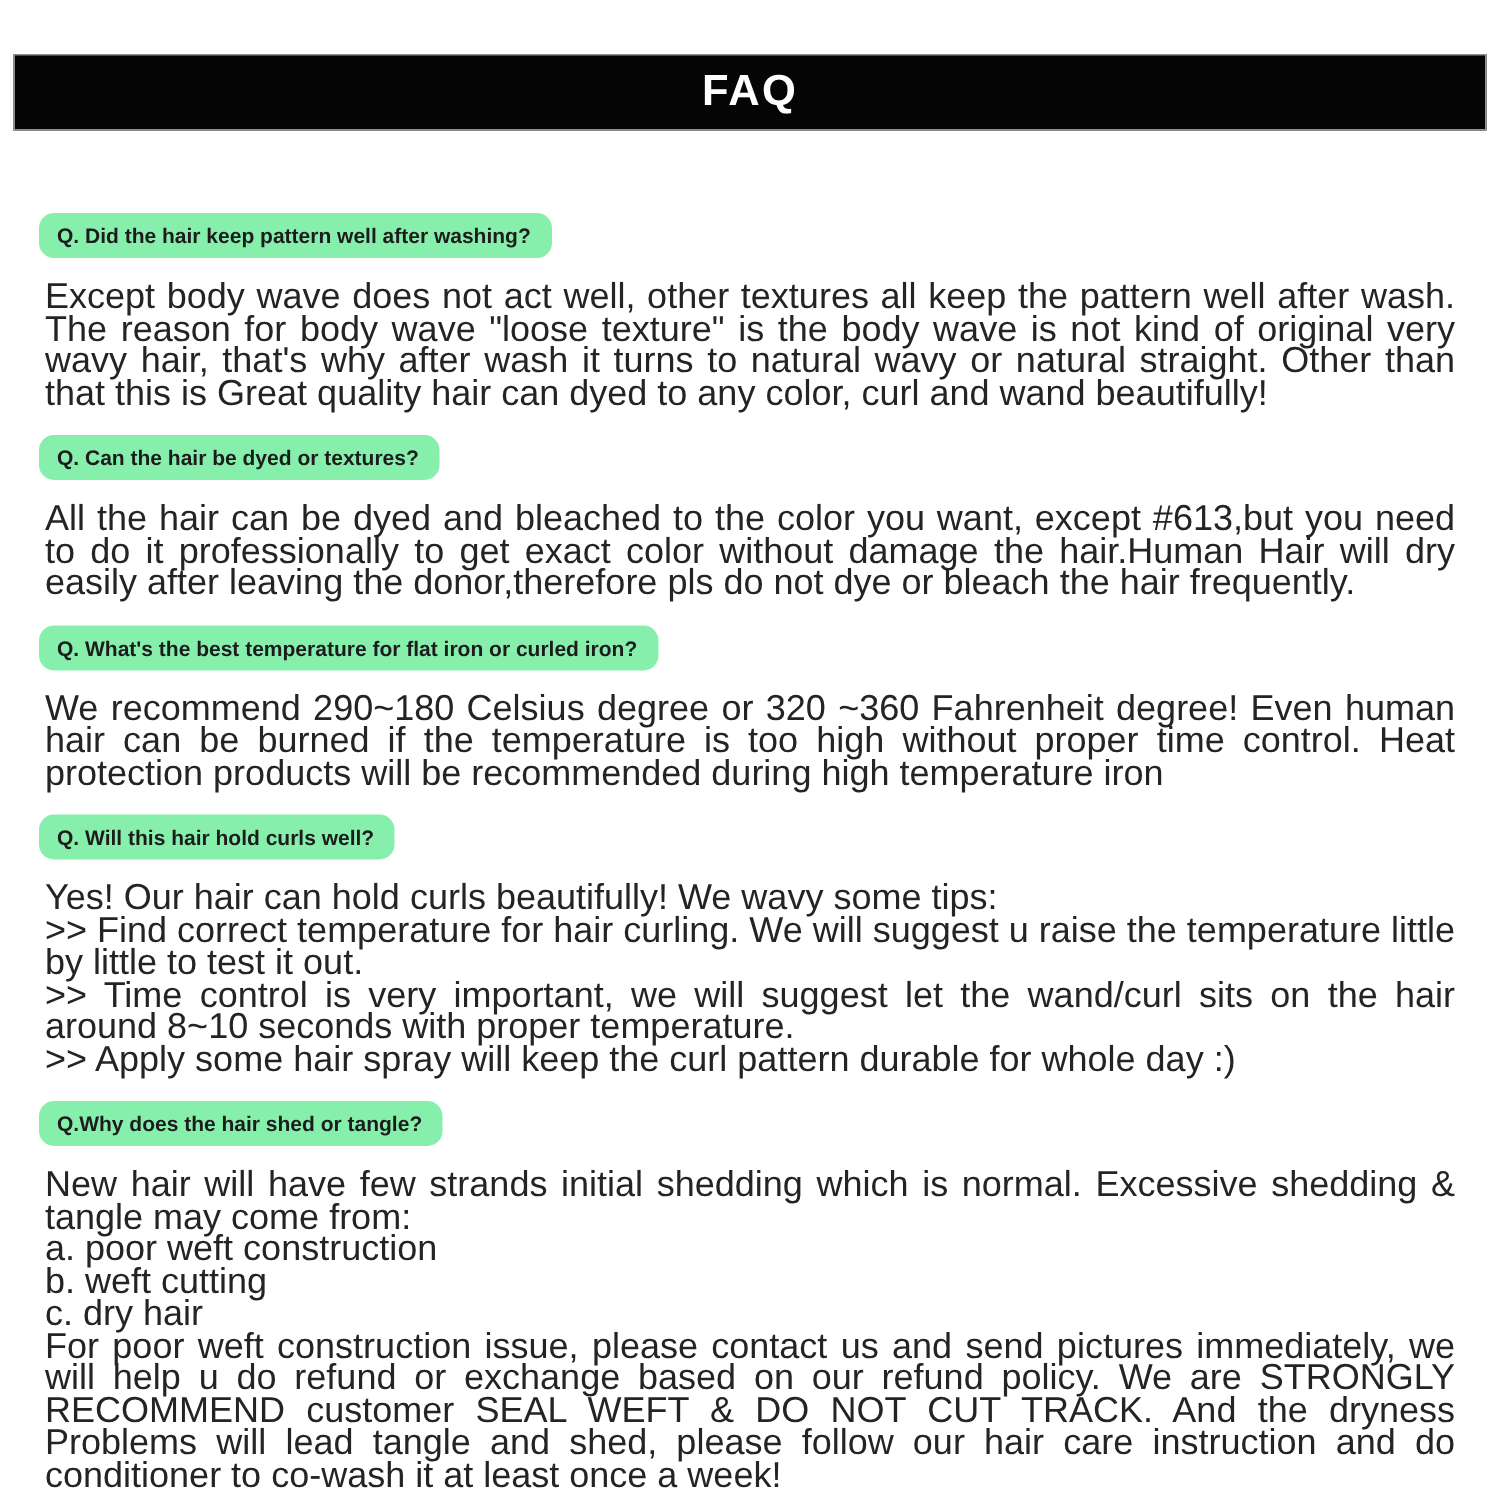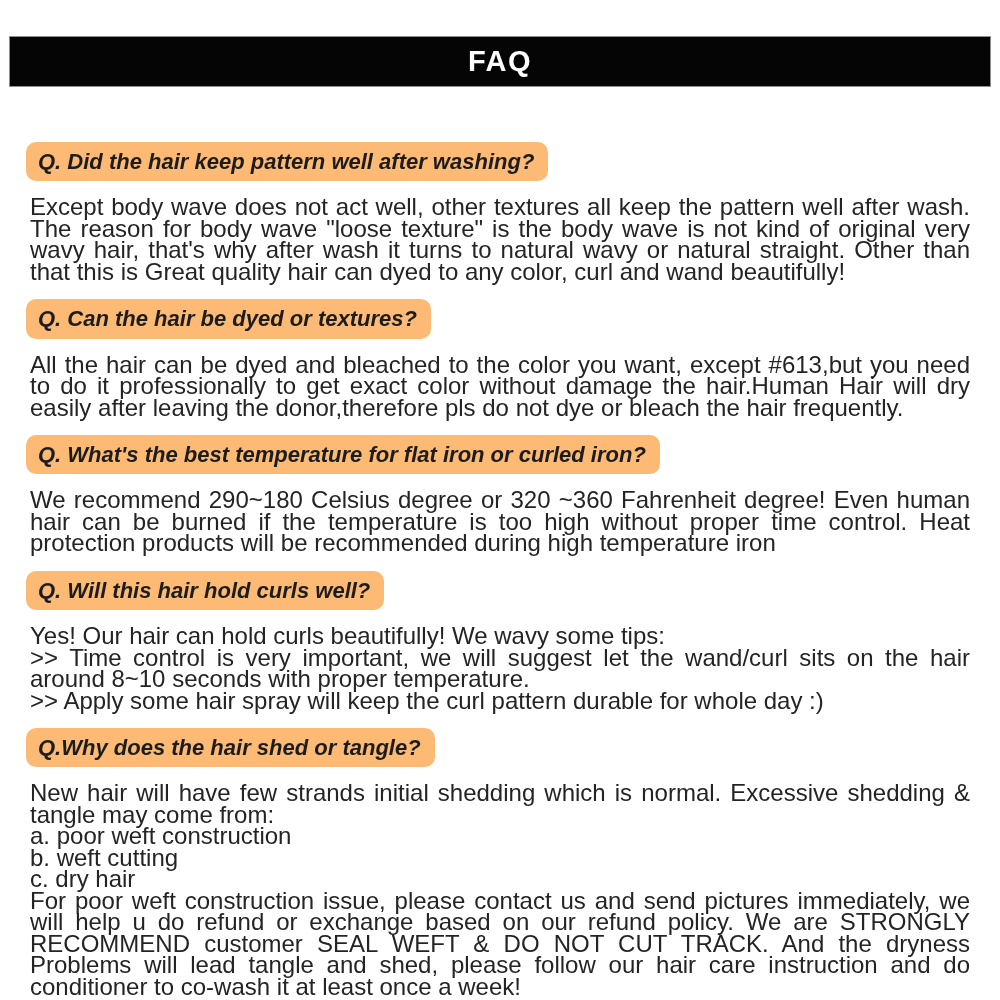--- a/index.html
+++ b/index.html
@@ -34,29 +34,28 @@
     letter-spacing: 1.5px;
     line-height: 1;
   }
   .faq-list {
     padding: 0 30px;
   }
   .faq-item { margin-top: 17px; }
   .faq-item:first-child { margin-top: 55px; }
   .q-pill {
     display: inline-block;
-    background: #fdba74;
+    background: #86efac;
     border-radius: 10px;
     padding: 7px 14px 7px 12px;
     margin-left: -4px;
     font-weight: bold;
-    font-size: 22px;
+    font-size: 14px;
     color: #1c1c1c;
     line-height: 1.15;
-    font-style: italic;
   }
   .answer {
     margin: 15px 0 0 0;
     font-size: 24px;
     line-height: 21.5px;
     text-align: justify;
     color: #242424;
   }
   .answer + .answer { margin-top: 0; }
 </style>
@@ -90,20 +89,21 @@
         <span>Q. What's the best temperature for flat iron or curled iron?</span>
       </div>
       <p class="answer">We recommend 290~180 Celsius degree or 320 ~360 Fahrenheit degree! Even human hair can be burned if the temperature is too high without proper time control. Heat protection products will be recommended during high temperature iron</p>
     </section>
 
     <section class="faq-item">
       <div class="q-pill">
         <span>Q. Will this hair hold curls well?</span>
       </div>
       <p class="answer">Yes! Our hair can hold curls beautifully! We wavy some tips:</p>
+      <p class="answer">&gt;&gt; Find correct temperature for hair curling. We will suggest u raise the temperature little by little to test it out.</p>
       <p class="answer">&gt;&gt; Time control is very important, we will suggest let the wand/curl sits on the hair around 8~10 seconds with proper temperature.</p>
       <p class="answer">&gt;&gt; Apply some hair spray will keep the curl pattern durable for whole day :)</p>
     </section>
 
     <section class="faq-item">
       <div class="q-pill">
         <span>Q.Why does the hair shed or tangle?</span>
       </div>
       <p class="answer">New hair will have few strands initial shedding which is normal. Excessive shedding &amp; tangle may come from:</p>
       <p class="answer">a. poor weft construction</p>

